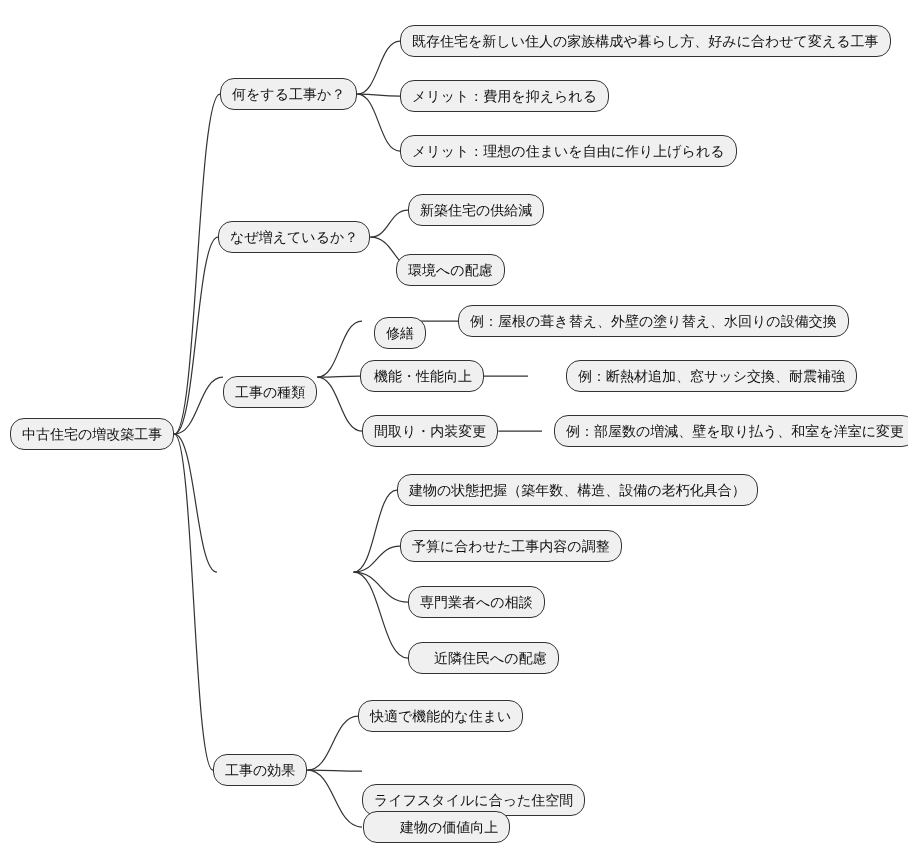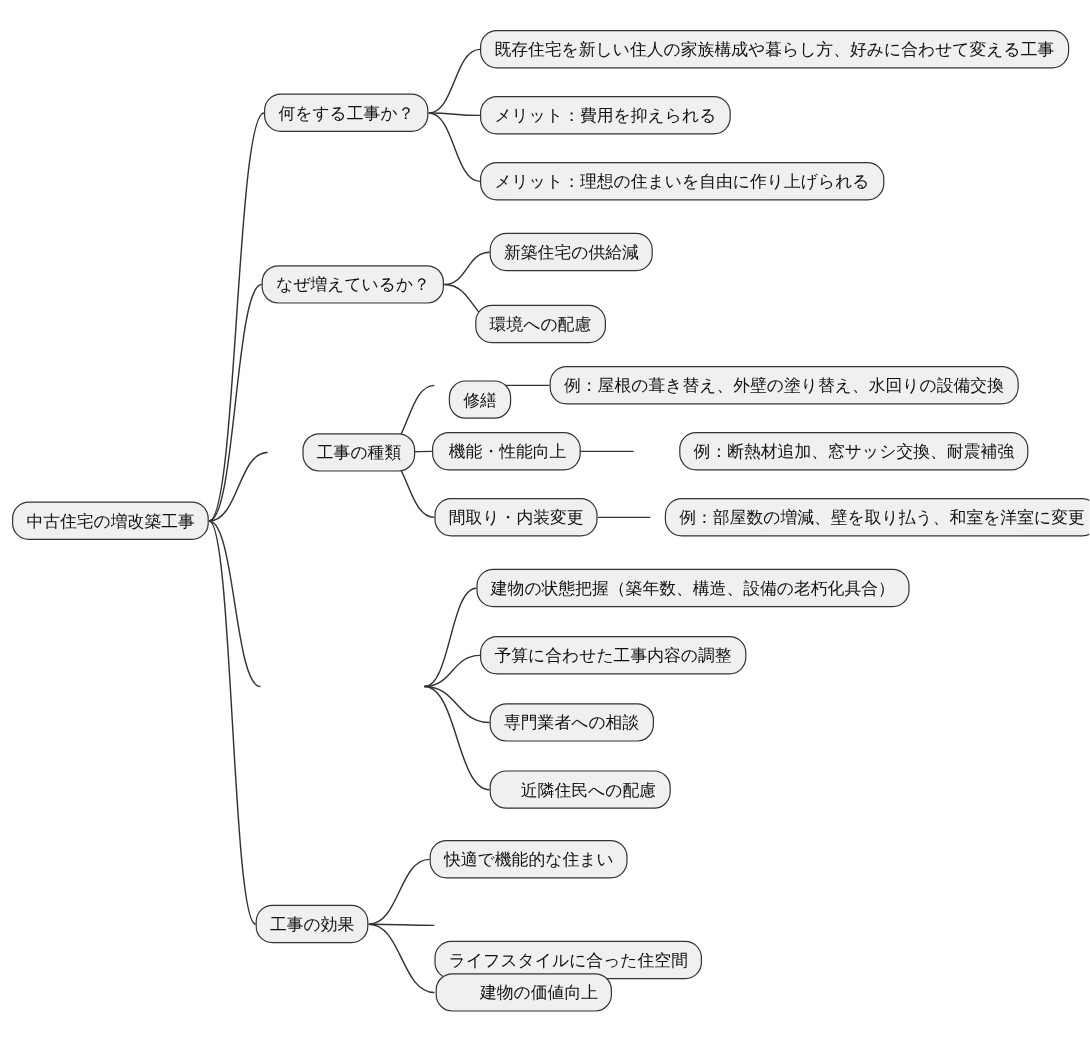--- a/index.html
+++ b/index.html
@@ -64,21 +64,21 @@
 
   <div class="node" id="n-b1" style="left:220px; top:78px;">何をする工事か？</div>
   <div class="node" id="n-b1c1" style="left:400px; top:25px;">既存住宅を新しい住人の家族構成や暮らし方、好みに合わせて変える工事</div>
   <div class="node" id="n-b1c2" style="left:400px; top:80px;">メリット：費用を抑えられる</div>
   <div class="node" id="n-b1c3" style="left:400px; top:135px;">メリット：理想の住まいを自由に作り上げられる</div>
 
   <div class="node" id="n-b2" style="left:218px; top:221px;">なぜ増えているか？</div>
   <div class="node" id="n-b2c1" style="left:408px; top:194px;">新築住宅の供給減</div>
   <div class="node" id="n-b2c2" style="left:396px; top:254px;text-align:right;">環境への配慮</div>
 
-  <div class="node" id="n-b3" style="left:223px; top:361px;margin-left:29px;">工事の種類</div>
+  <div class="node" id="n-b3" style="left:223px; top:376px;">工事の種類</div>
   <div class="node" id="n-b3c1" style="left:374px; top:305px;margin-top:12px;">修繕</div>
   <div class="node" id="n-b3c1e" style="left:458px; top:305px;">例：屋根の葺き替え、外壁の塗り替え、水回りの設備交換</div>
   <div class="node" id="n-b3c2" style="left:360px; top:360px;padding-left:13px;">機能・性能向上</div>
   <div class="node" id="n-b3c2e" style="left:528px; top:360px;margin-left:38px;">例：断熱材追加、窓サッシ交換、耐震補強</div>
   <div class="node" id="n-b3c3" style="left:362px; top:415px;">間取り・内装変更</div>
   <div class="node" id="n-b3c3e" style="left:542px; top:415px;margin-left:12px;">例：部屋数の増減、壁を取り払う、和室を洋室に変更</div>
 
   <div class="node" id="n-b4c1" style="left:397px; top:474px;">建物の状態把握（築年数、構造、設備の老朽化具合）</div>
   <div class="node" id="n-b4c2" style="left:400px; top:530px;">予算に合わせた工事内容の調整</div>
   <div class="node" id="n-b4c3" style="left:408px; top:586px;">専門業者への相談</div>

